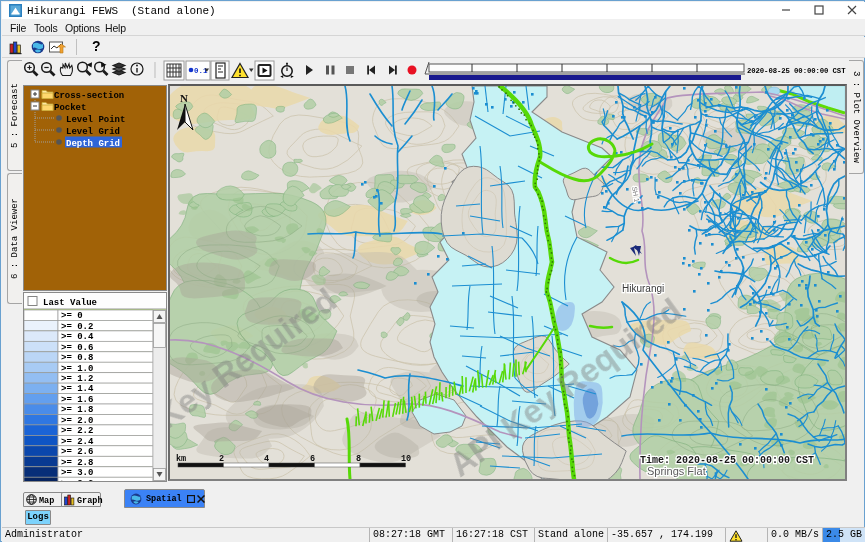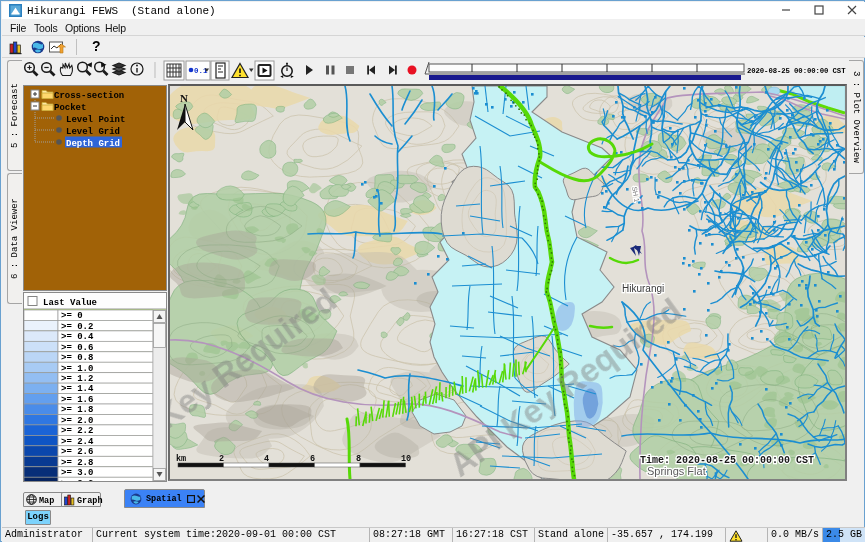--- a/index.html
+++ b/index.html
@@ -1681,21 +1681,20 @@
         <rect x="0.5" y="0.5" width="7" height="7" fill="none" stroke="#111" stroke-width="1.3"></rect>
       </svg>
   <svg style="position:absolute;left:72px;top:5px" width="8" height="8" viewBox="0 0 8 8">
         <path d="M0.5,0.5 L7.5,7.5 M7.5,0.5 L0.5,7.5" stroke="#111" stroke-width="1.5"></path>
       </svg>
 </div>
 <div class="abs" id="logsbtn">Logs</div>
 
 <div class="abs" id="statusbar">
   <div class="scell" style="left:0px;width:90px;border-left:none;">Administrator</div>
-  <div class="scell" style="left:90px;width:277px;">Current system time:2020-09-01 00:00 CST</div>
   <div class="scell" style="left:367px;width:83px;">08:27:18 GMT</div>
   <div class="scell" style="left:450px;width:82px;">16:27:18 CST</div>
   <div class="scell" style="left:532px;width:73px;">Stand alone</div>
   <div class="scell" style="left:605px;width:118px;">-35.657 , 174.199</div>
   <div class="scell" style="left:723px;width:42px;">
     <svg style="position:absolute;left:3px;top:1.5px" width="14" height="12" viewBox="0 0 14 12">
       <path d="M7,0.8 l6,10.4 l-12,0 z" fill="#ffe12e" stroke="#222" stroke-width="1"></path>
       <line x1="7" y1="4.2" x2="7" y2="8" stroke="#111" stroke-width="1.3"></line>
       <circle cx="7" cy="9.8" r="0.8" fill="#111"></circle>
     </svg>

